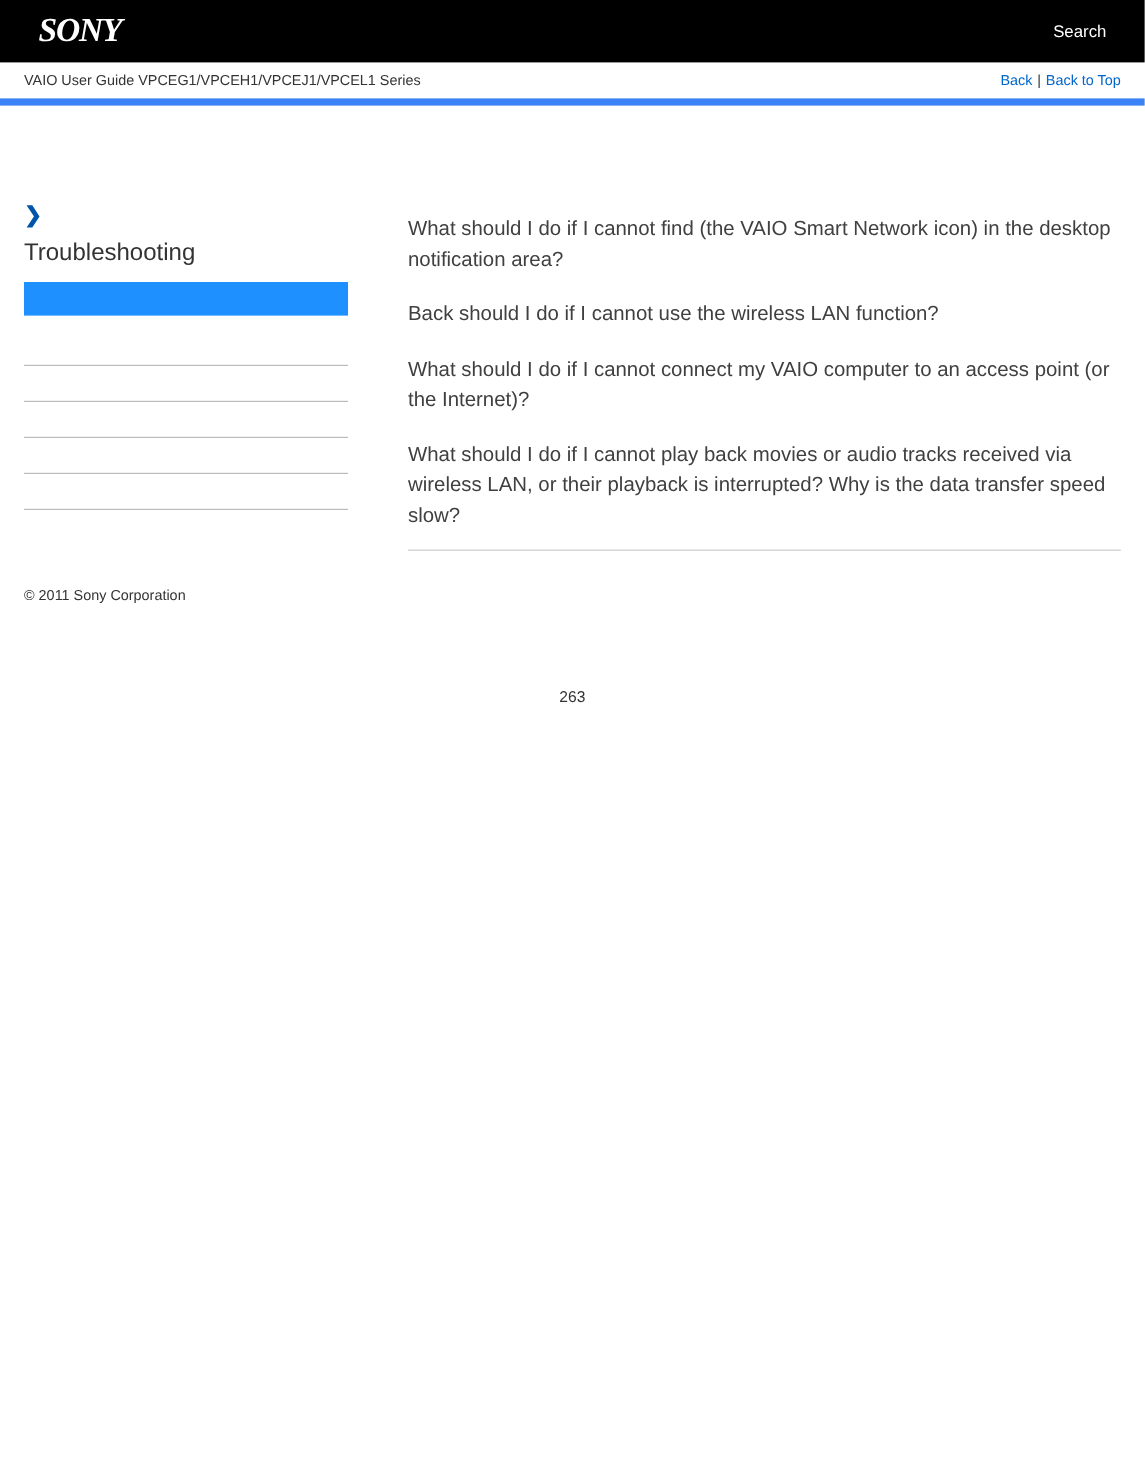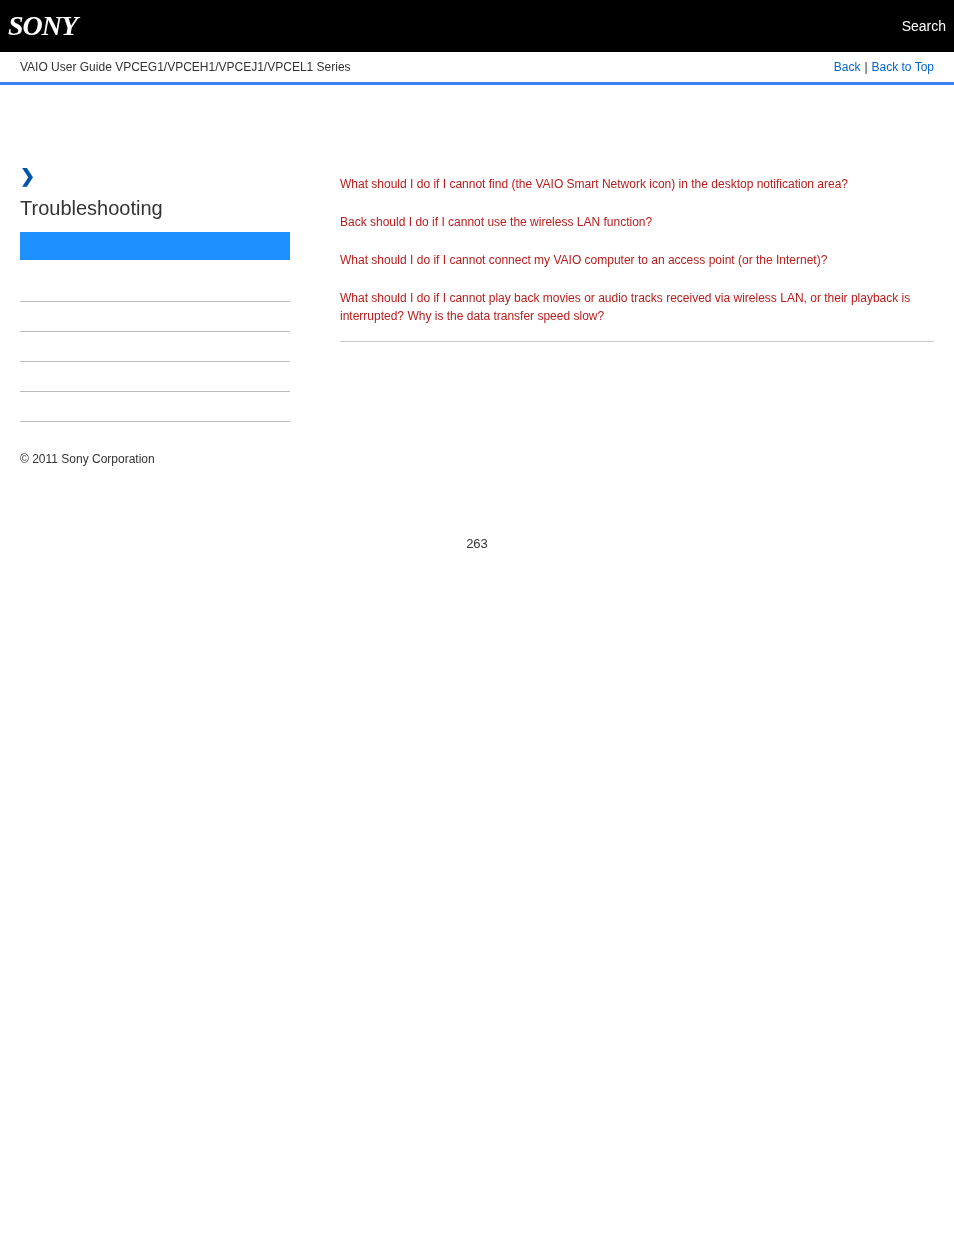--- a/index.html
+++ b/index.html
@@ -17,21 +17,21 @@
       min-height: 1235px;
     }
 
     
     .header {
       background: #000;
       height: 52px;
       display: flex;
       align-items: center;
       justify-content: space-between;
-      padding: 0 8px;
+      padding: 0 32px;
     }
 
     .sony-logo {
       color: #fff;
       font-size: 28px;
       font-weight: 900;
       font-style: italic;
       letter-spacing: -1px;
       font-family: 'Times New Roman', serif;
     }
@@ -43,21 +43,21 @@
       background: none;
       border: none;
     }
 
     
     .breadcrumb-bar {
       display: flex;
       justify-content: space-between;
       align-items: center;
       padding: 8px 20px;
-      border-bottom: 3px solid #3b82f6;
+      border-bottom: 6px solid #3b82f6;
       font-size: 12px;
     }
 
     .breadcrumb-title {
       color: #333;
     }
 
     .nav-links {
       display: flex;
       gap: 4px;
@@ -131,23 +131,23 @@
       flex-direction: column;
       gap: 0;
     }
 
     .content-link-item {
       padding: 10px 0;
       border-bottom: none;
     }
 
     .content-link-item a {
-      color: #b91c1c;
+      color: #404040;
       text-decoration: none;
-      font-size: 12px;
+      font-size: 17px;
       line-height: 1.5;
       display: block;
     }
 
     .content-divider {
       border-bottom: 1px solid #ccc;
       margin-top: 6px;
     }
 
     

